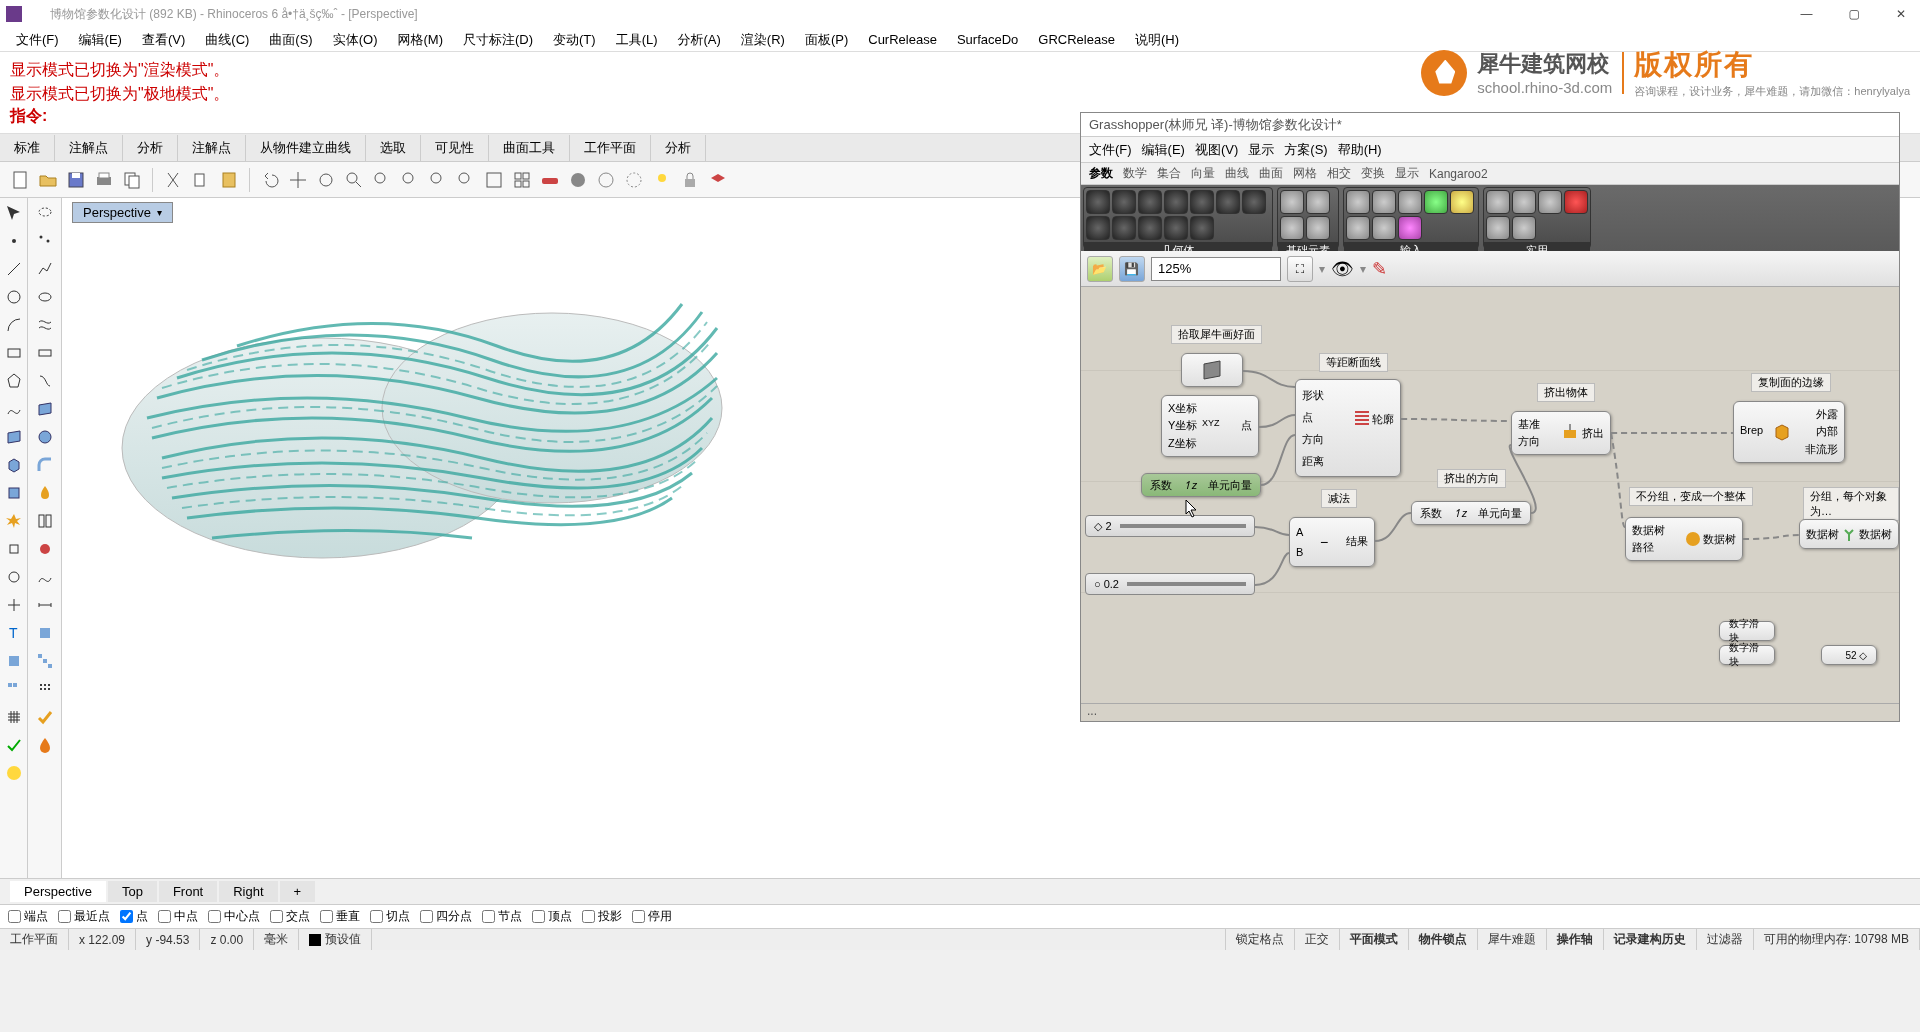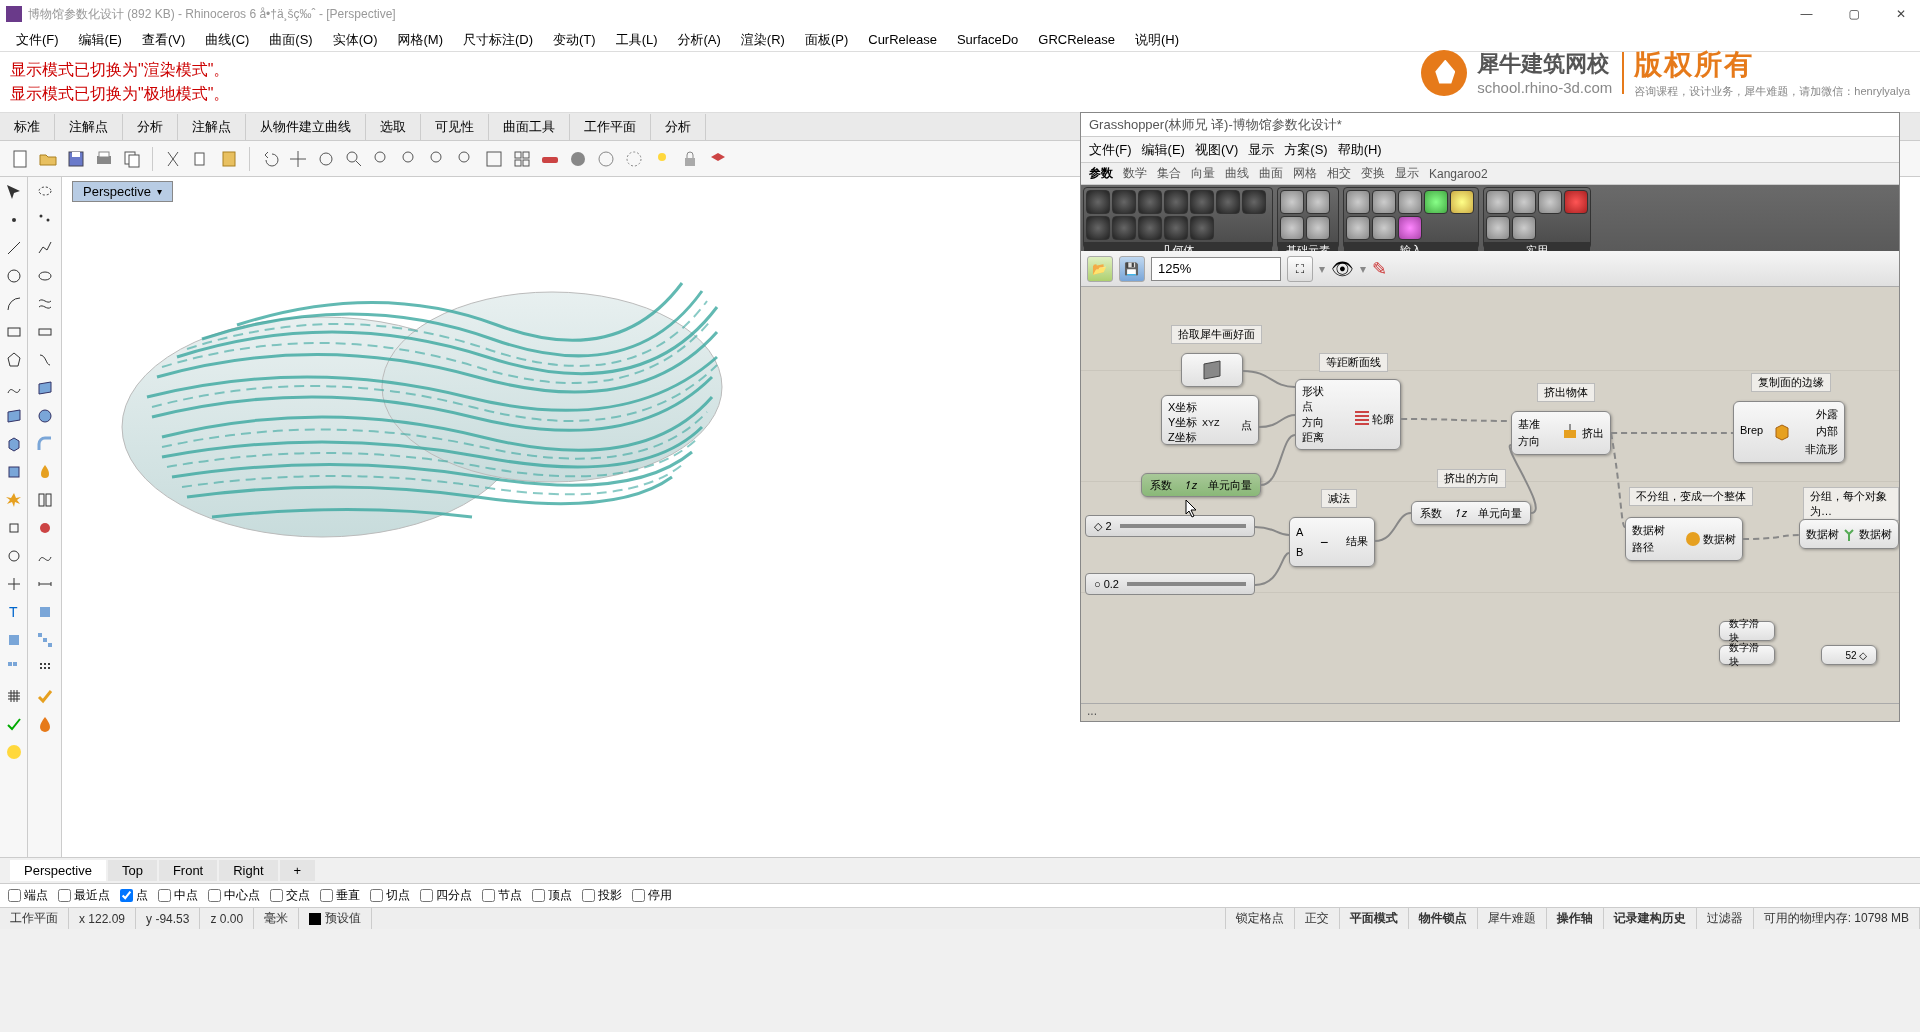--- a/index.html
+++ b/index.html
@@ -1,21 +1,21 @@
 <!DOCTYPE html>
 <html><head>
 <meta charset="utf-8">
 <style>
 * { margin: 0; padding: 0; box-sizing: border-box; font-family: "Microsoft YaHei", Arial, sans-serif; }
 body { background: #f0f0f0; width: 1920px; height: 1032px; overflow: hidden; position: relative; font-size: 12px; }
 
 
 .titlebar { height: 28px; background: #fff; display: flex; align-items: center; padding: 0 6px; color: #999; font-size: 12px; }
 .titlebar-icon { width: 16px; height: 16px; background: #6a3a8a; margin-right: 6px; }
-.titlebar-text { flex: 1; }
+.titlebar-text { flex: 1; margin-left: 22px; }
 .win-controls { display: flex; gap: 20px; color: #444; }
 .win-controls span { padding: 2px 8px; cursor: pointer; }
 
 
 .menubar { height: 24px; background: #fff; display: flex; align-items: center; padding: 0 10px; gap: 8px; border-bottom: 1px solid #ddd; }
 .menubar span { padding: 2px 6px; color: #000; font-size: 13px; cursor: pointer; }
 
 
 .cmdarea { background: #fff; padding: 6px 10px; border-bottom: 1px solid #ddd; }
 .cmdline { color: #c00; font-size: 16px; line-height: 24px; }
@@ -137,20 +137,21 @@
   <span>面板(P)</span>
   <span>CurRelease</span>
   <span>SurfaceDo</span>
   <span>GRCRelease</span>
   <span>说明(H)</span>
 </div>
 
 <div class="cmdarea">
   <div class="cmdline">显示模式已切换为"渲染模式"。</div>
   <div class="cmdline">显示模式已切换为"极地模式"。</div>
+  <div class="cmdprompt">指令:</div>
 </div>
 
 <div class="tabstrip">
   <span>标准</span>
   <span>注解点</span>
   <span>分析</span>
   <span>注解点</span>
   <span>从物件建立曲线</span>
   <span>选取</span>
   <span>可见性</span>
@@ -671,35 +672,35 @@
     <div class="gh-caption" style="left:240px;top:202px">减法</div>
     <div class="gh-caption" style="left:548px;top:200px">不分组，变成一个整体</div>
     <div class="gh-caption" style="left:722px;top:200px">分组，每个对象为…</div>
 
     <div class="gh-node" style="left:100px;top:66px;width:62px;height:34px;justify-content:center">
       <svg width="24" height="24" viewBox="0 0 24 24">
           <path d="M4 6l16-3v15l-16 3z" fill="#888" stroke="#444"></path>
         </svg>
     </div>
 
-    <div class="gh-node" style="left:80px;top:108px;width:98px;height:50px;flex-direction:column;align-items:flex-start;justify-content:space-around;padding:4px 6px">
+    <div class="gh-node" style="left:80px;top:108px;width:98px;height:62px;flex-direction:column;align-items:flex-start;justify-content:space-around;padding:4px 6px">
       <span>X坐标</span>
       <span>Y坐标</span>
       <span>Z坐标</span>
       <span style="position:absolute;right:6px;top:22px">点</span>
       <span style="position:absolute;left:40px;top:22px;font-size:9px">XYZ</span>
     </div>
 
     <div class="gh-node sel" style="left:60px;top:186px;width:120px;height:24px;justify-content:space-between;padding:0 8px">
       <span>系数</span>
       <span style="font-style:italic">↿z</span>
       <span>单元向量</span>
     </div>
 
-    <div class="gh-node" style="left:214px;top:92px;width:106px;height:71px;flex-direction:column;align-items:flex-start;justify-content:space-around;padding:4px 6px">
+    <div class="gh-node" style="left:214px;top:92px;width:106px;height:98px;flex-direction:column;align-items:flex-start;justify-content:space-around;padding:4px 6px">
       <span>形状</span>
       <span>点</span>
       <span>方向</span>
       <span>距离</span>
       <span style="position:absolute;right:6px;top:32px">轮廓</span>
       <svg style="position:absolute;right:28px;top:28px" width="20" height="20" viewBox="0 0 20 20">
           <path d="M3 4h14M3 8h14M3 12h14M3 16h14" stroke="#c44" stroke-width="2"></path>
         </svg>
     </div>
 

